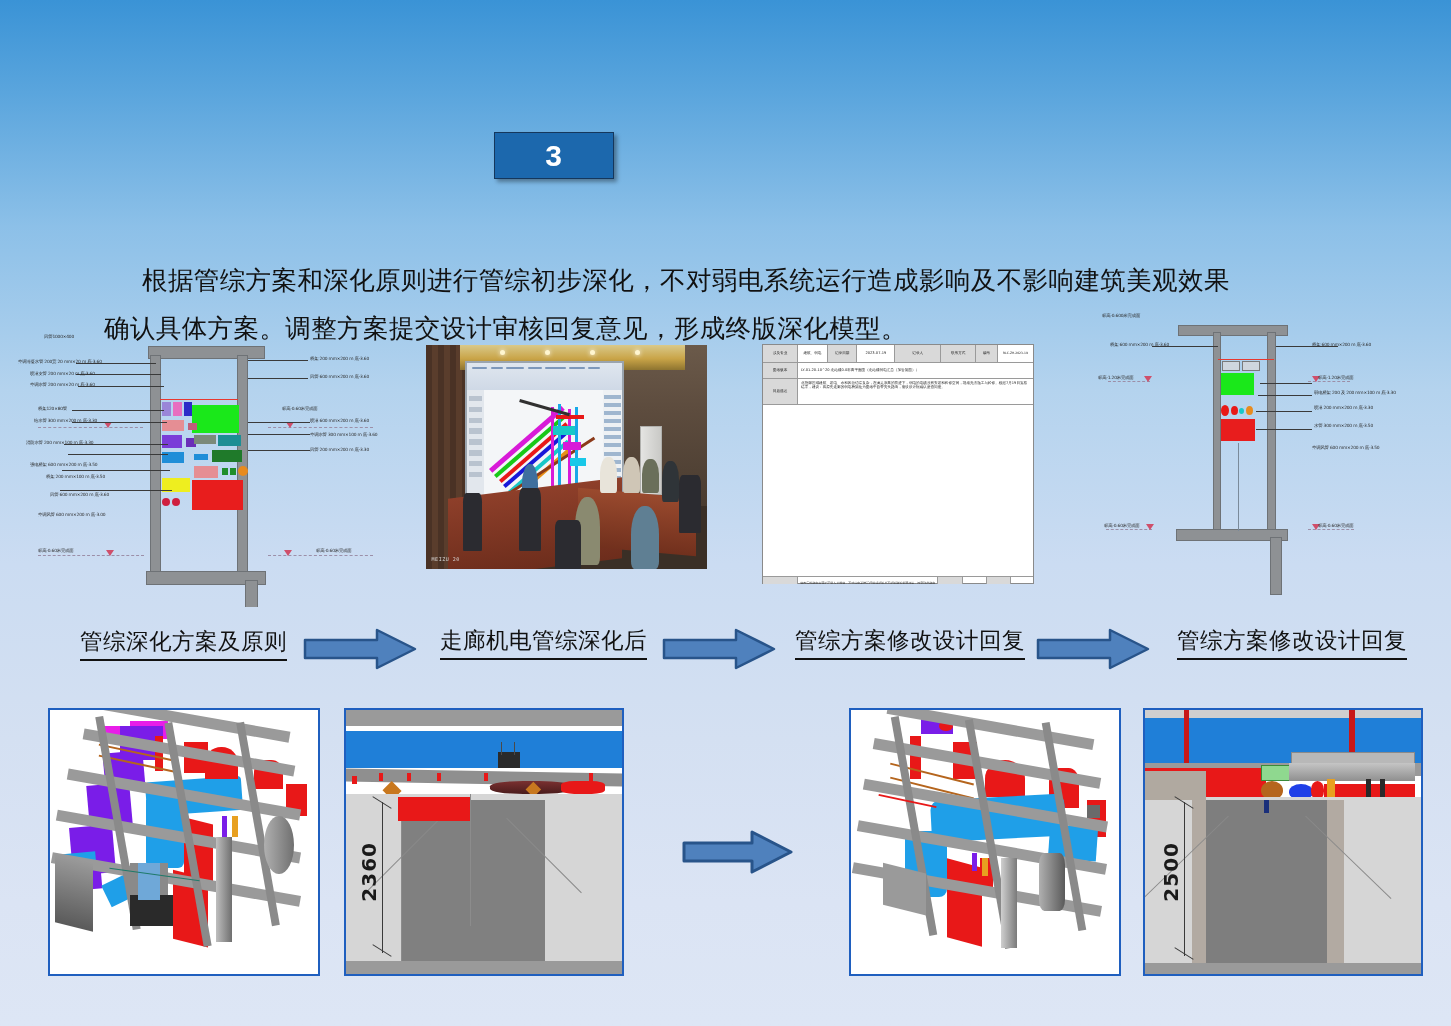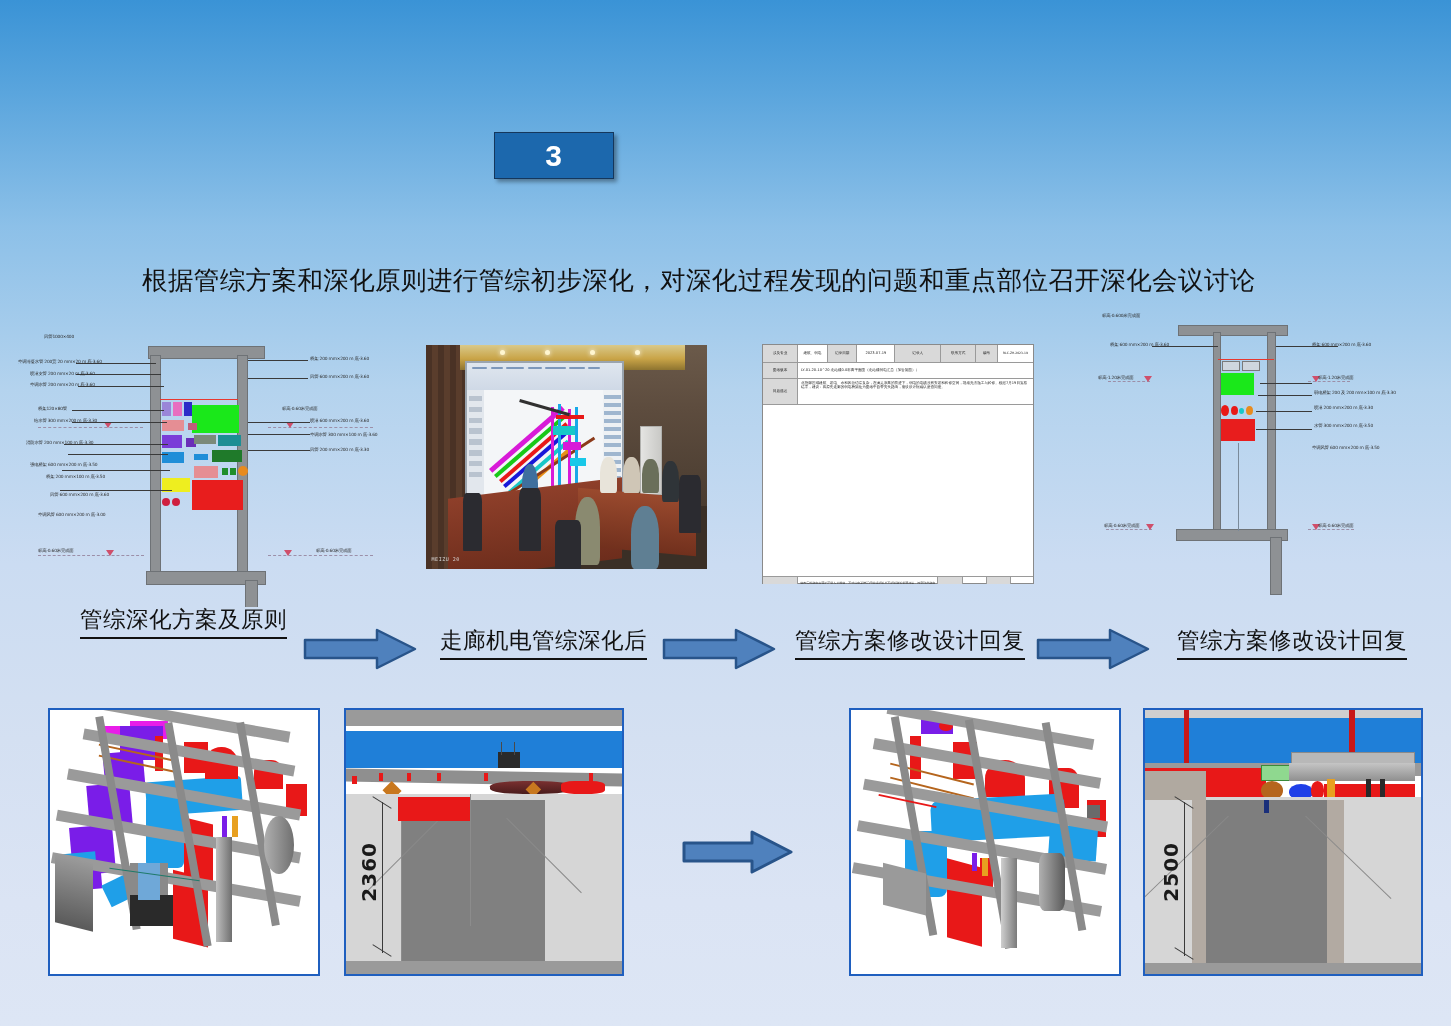--- a/index.html
+++ b/index.html
@@ -99,21 +99,22 @@
   .dimline{position:absolute;background:#3a3a3a;}
 </style>
 </head>
 <body>
 
 <div class="title-banner">
   <div class="title-num">3</div>
 </div>
 
 <div class="body-copy">
-  <span class="l1">根据管综方案和深化原则进行管综初步深化，对深化过程发现的问题和重点部位召开深化会议讨论</span>
+  <span class="l1">根据管综方案和深化原则进行管综初步深化，不对弱电系统运行造成影响及不影响建筑美观效果</span>
+  <span class="l2">确认具体方案。调整方案提交设计审核回复意见，形成终版深化模型。</span>
 </div>
 
 <div class="fig" style="left:16px;top:322px;width:400px;height:285px;">
   <div class="cad">
 
     <div class="slab" style="left:132px;top:24px;width:115px;height:11px;"></div>
 
     <div class="col" style="left:134px;top:33px;width:9px;height:222px;"></div>
     <div class="col" style="left:221px;top:33px;width:9px;height:222px;"></div>
 
@@ -358,21 +359,21 @@
     <span class="ann" style="left:222px;top:37px;">桥架 600 mm×200 m 底-3.60</span>
     <span class="ann" style="left:228px;top:70px;">标高-1.20米完成面</span>
     <span class="ann" style="left:224px;top:85px;">弱电桥架 200 及 200 mm×100 m 底-3.30</span>
     <span class="ann" style="left:224px;top:100px;">喷淋 200 mm×200 m 底-3.30</span>
     <span class="ann" style="left:224px;top:118px;">水管 300 mm×200 m 底-3.50</span>
     <span class="ann" style="left:222px;top:140px;">空调风管 600 mm×200 m 底-3.50</span>
     <span class="ann" style="left:228px;top:218px;">标高-0.60米完成面</span>
   </div>
 </div>
 
-<div class="cap" style="left:80px;top:604px;">管综深化方案及原则</div>
+<div class="cap" style="left:80px;top:626px;">管综深化方案及原则</div>
 <div class="arrow" style="left:303px;top:627px;">
   <svg width="115" height="44" viewBox="0 0 115 44">
     <path d="M2,13 L74,13 L74,3 L112,22 L74,41 L74,31 L2,31 Z" fill="#4f81bd" stroke="#28548a" stroke-width="2.5" stroke-linejoin="round"></path>
   </svg>
 </div>
 
 <div class="cap" style="left:440px;top:625px;">走廊机电管综深化后</div>
 <div class="arrow" style="left:662px;top:627px;">
   <svg width="115" height="44" viewBox="0 0 115 44">
     <path d="M2,13 L74,13 L74,3 L112,22 L74,41 L74,31 L2,31 Z" fill="#4f81bd" stroke="#28548a" stroke-width="2.5" stroke-linejoin="round"></path>

